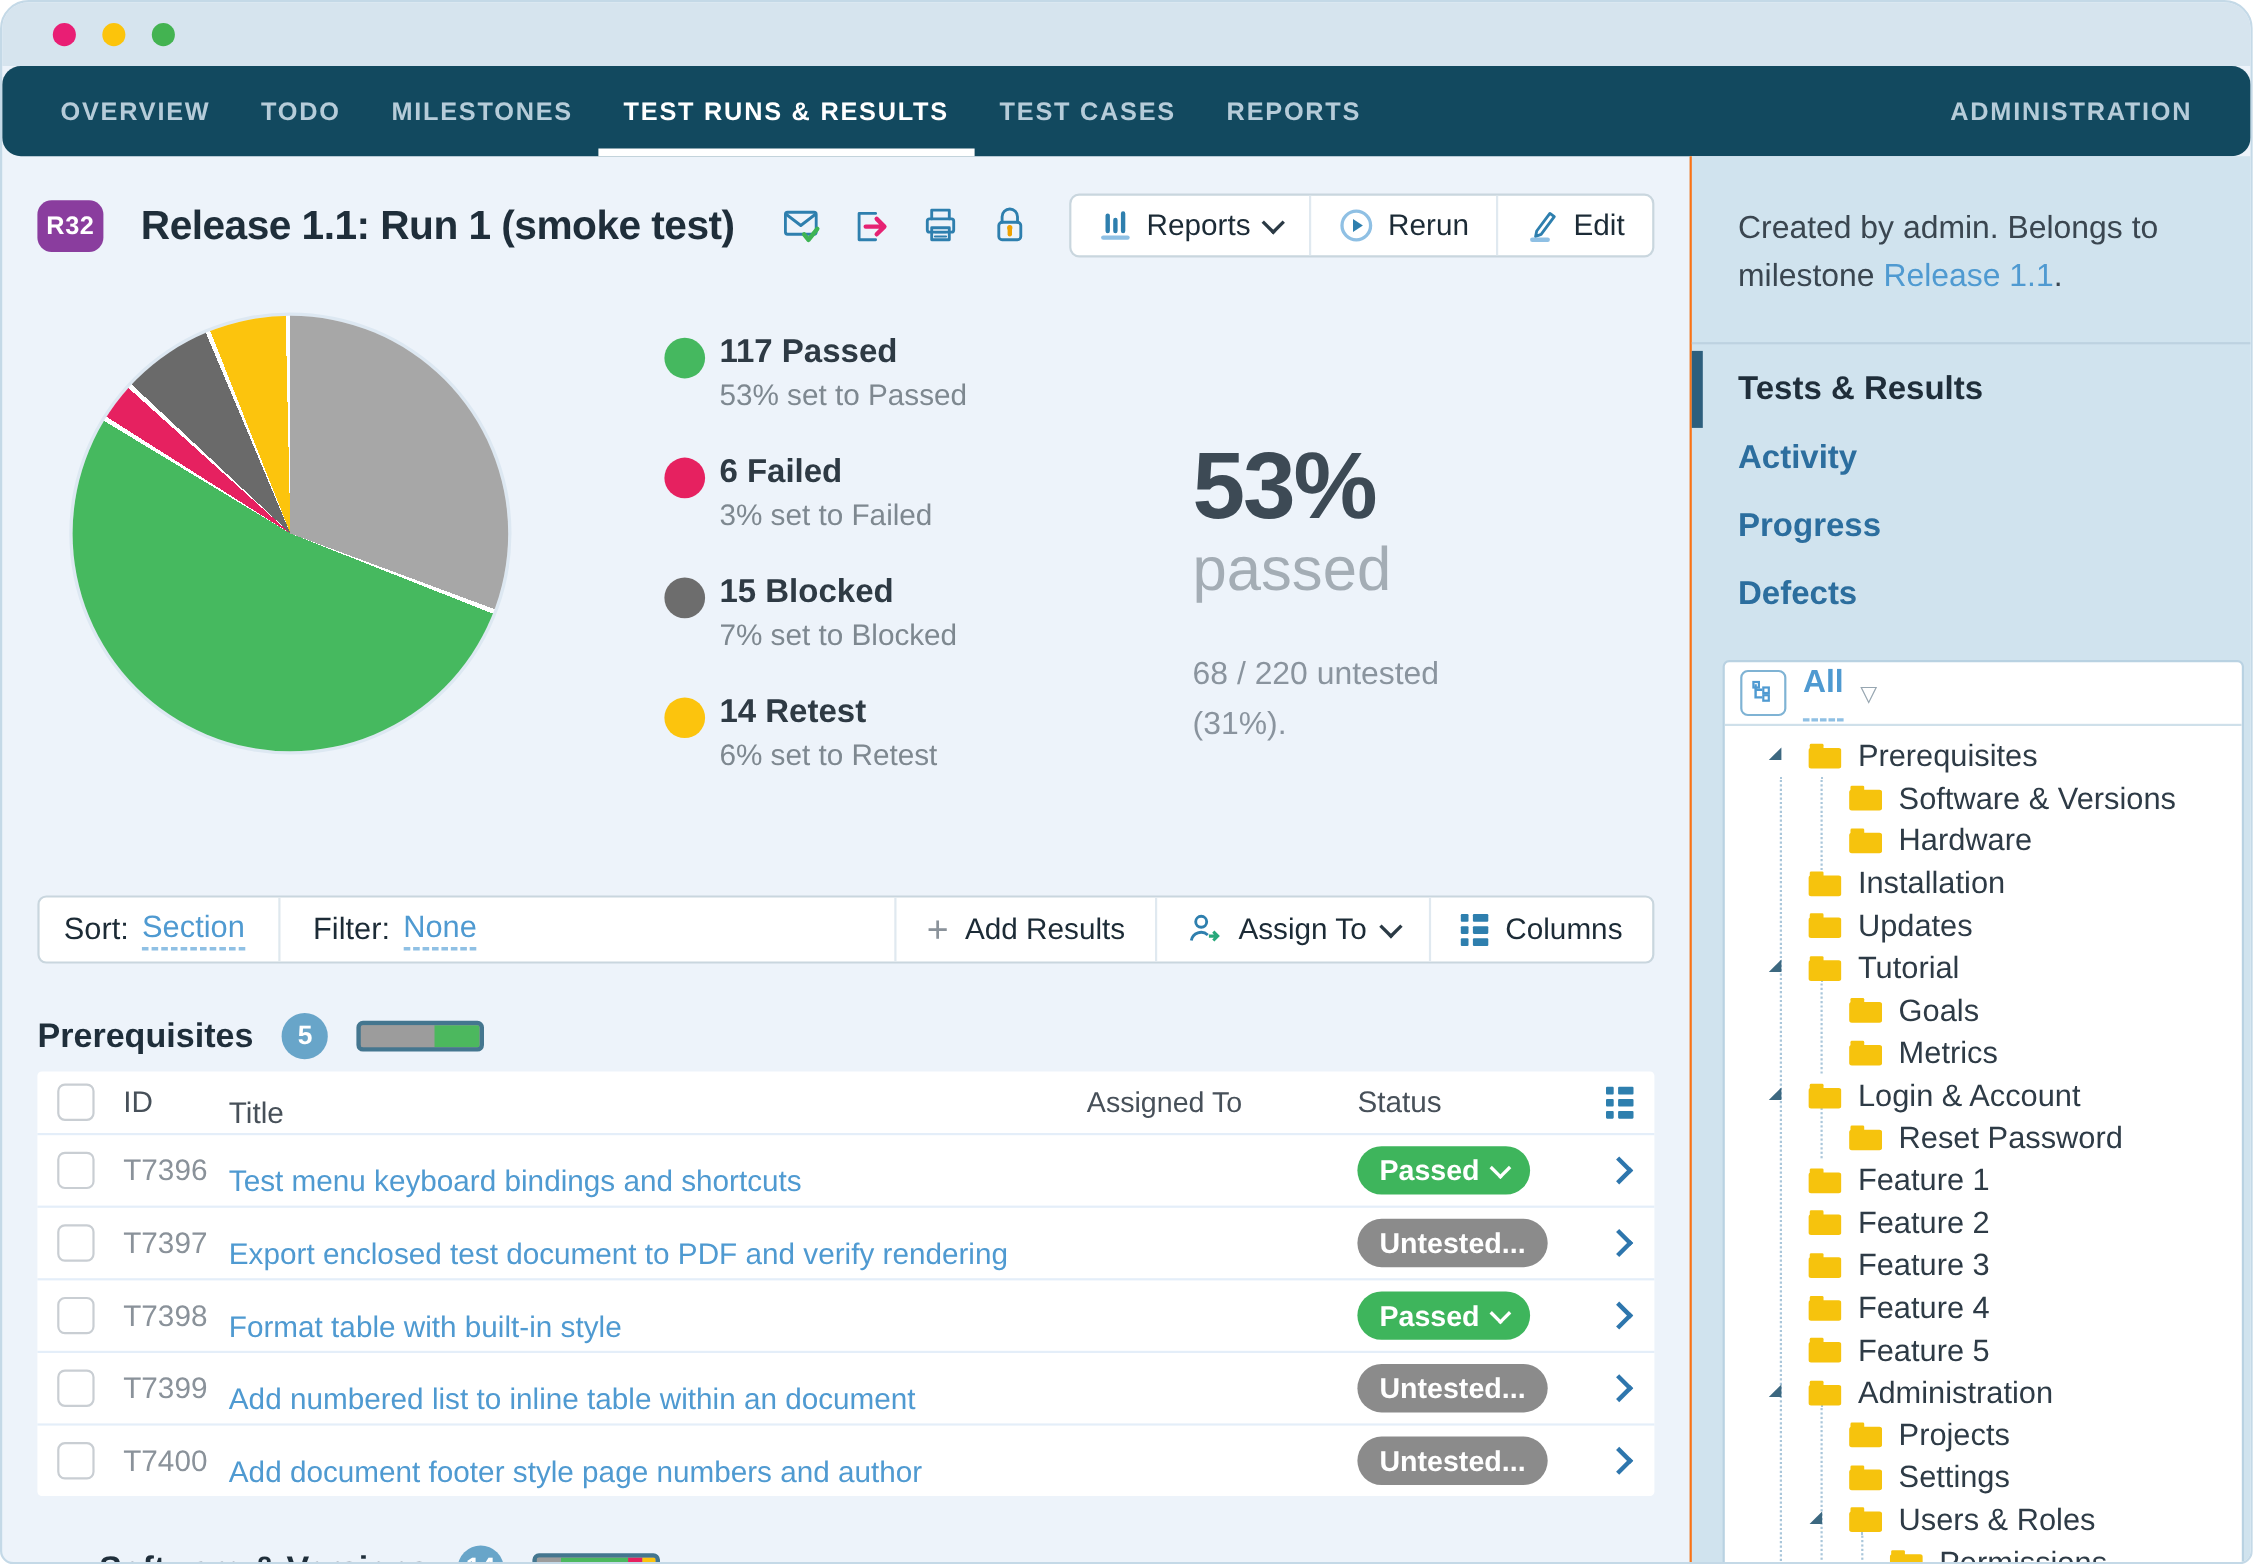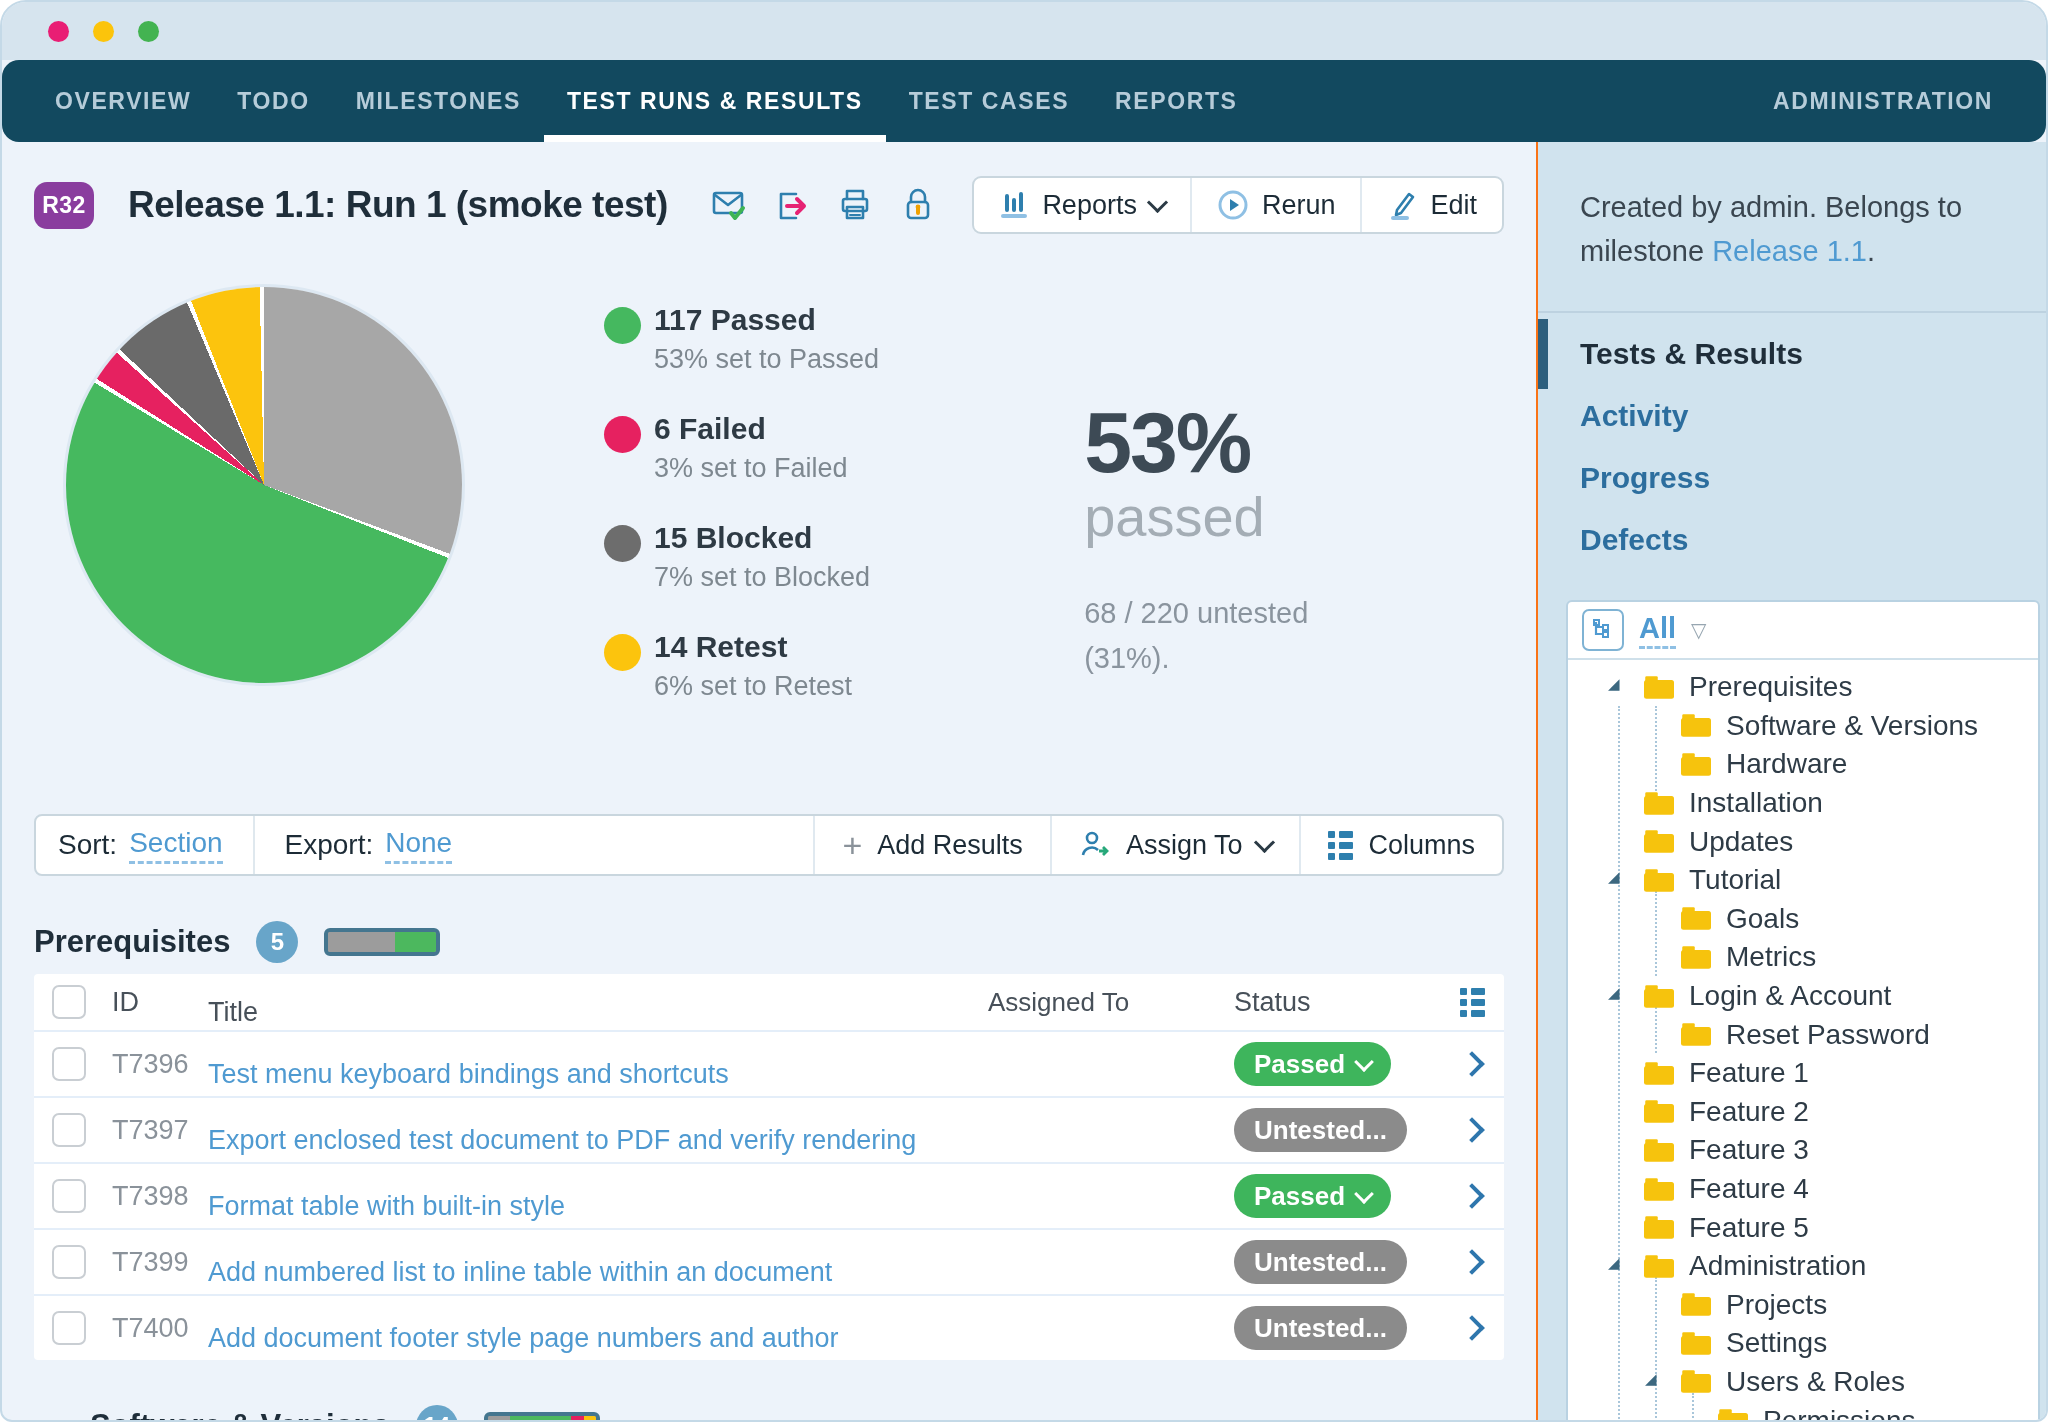--- a/index.html
+++ b/index.html
@@ -92,21 +92,21 @@
   .snav{margin-top:10px;}
   .snav-item{position:relative;height:62px;display:flex;align-items:center;padding-left:42px;
     font-size:30px;font-weight:700;color:#2c6e9e;cursor:pointer;}
   .snav-item.active{color:#1f2e3a;}
   .snav-item.active::before{content:"";position:absolute;left:0;top:-4px;bottom:-4px;width:10px;background:#2d5f7d;}
   .tree-panel{position:absolute;left:28px;right:6px;top:458px;bottom:-2px;background:#fff;
     border:2px solid #b9d2e2;border-radius:6px 6px 0 0;overflow:hidden;}
   .tree-head{height:56px;border-bottom:2px solid #cfe0ea;display:flex;align-items:center;padding-left:14px;gap:15px;}
   .tree-filter-icon{width:38px;height:38px;border:2px solid #7fb3d4;border-radius:7px;display:flex;
     align-items:center;justify-content:center;cursor:pointer;}
-  .tree-all{font-size:29px;font-weight:700;color:#4f9ad1;border-bottom:3px dashed #8fc0e4;padding-bottom:1px;cursor:pointer;}
+  .tree-all{font-size:29px;font-weight:700;color:#4f9ad1;border-bottom:3px dashed #8fc0e4;padding-bottom:16px;cursor:pointer;}
   .tree-caret{font-size:20px;color:#97a6b1;cursor:pointer;}
   .tree-list{position:relative;padding-top:8px;height:100%;}
   .guide{position:absolute;border-left:2px dotted #a9c6da;width:0;}
   .g1{left:50px;top:46px;bottom:0;}
   .g2a{left:87px;top:46px;height:85px;}
   .g2b{left:87px;top:231px;height:85px;}
   .g2c{left:87px;top:347px;height:46px;}
   .g2d{left:87px;top:617px;bottom:0;}
   .g3{left:124px;top:733px;bottom:0;}
   .tree-row{height:38.6px;display:flex;align-items:center;position:relative;cursor:pointer;}
@@ -247,21 +247,21 @@
           <div class="pct-passed">passed</div>
           <div class="pct-untested">68 / 220 untested (31%).</div>
         </div>
       </div>
 
       <div class="toolbar">
         <div class="tb-left">
           <span>Sort:</span>
           <span class="tb-link">Section</span>
           <span class="tb-div"></span>
-          <span>Export:</span>
+          <span>Filter:</span>
           <span class="tb-link">None</span>
         </div>
         <div class="tb-right">
           <div class="tb-btn">
             <span class="plus">+</span>
             <span>Add Results</span>
           </div>
           <div class="tb-btn">
             <svg width="32" height="32" viewBox="0 0 32 32">
                 <circle cx="13" cy="9" r="5" fill="none" stroke="#2e7fae" stroke-width="2.6"></circle>

